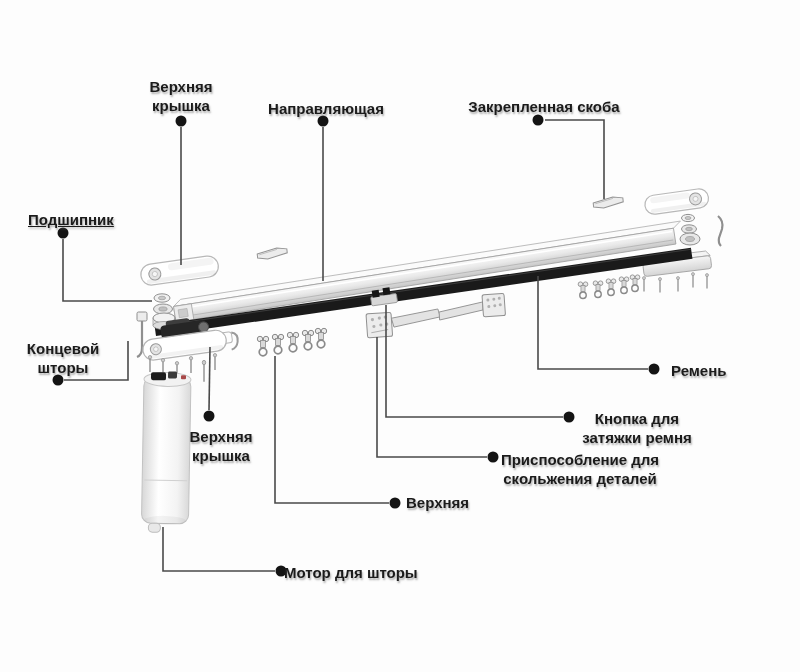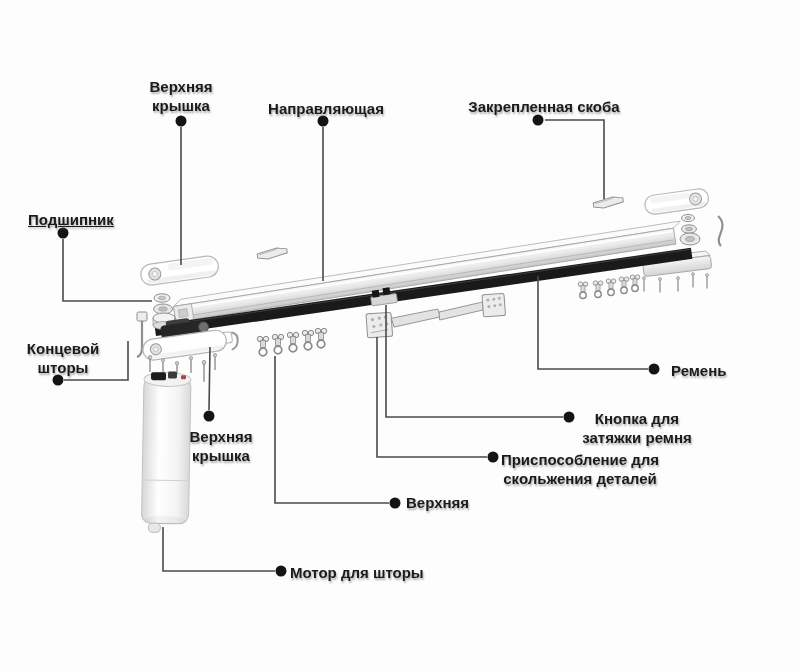--- a/index.html
+++ b/index.html
@@ -274,17 +274,17 @@
 
   <div class="lbl center" style="left:497px;top:450px;width:166px;">
     <span>Приспособление для</span>
     <span>скольжения деталей</span>
   </div>
 
   <div class="lbl" style="left:406px;top:493px;">
     <span>Верхняя</span>
   </div>
 
-  <div class="lbl" style="left:290px;top:563px;text-align:right;">
+  <div class="lbl" style="left:284px;top:563px;text-align:right;">
     <span>Мотор для шторы</span>
   </div>
 
 </div>
 
 </body></html>

